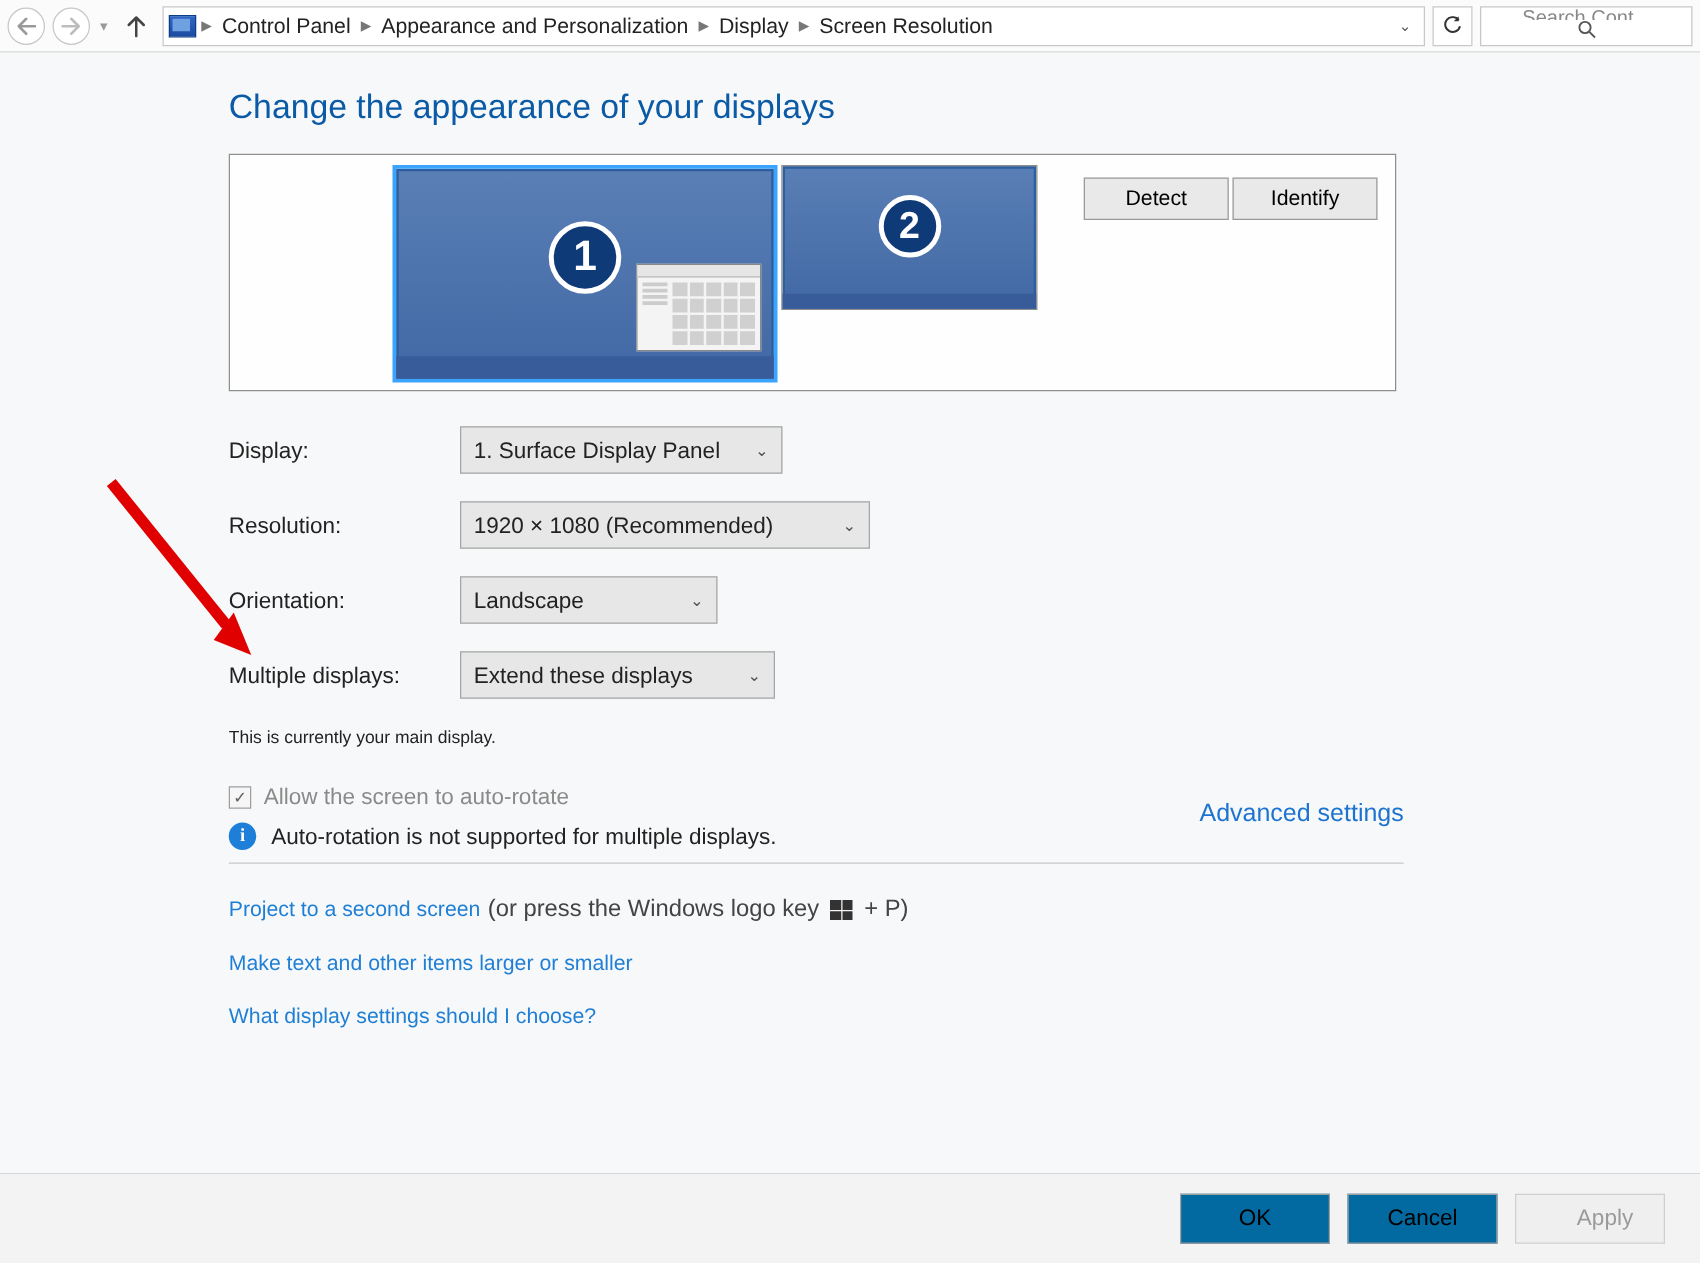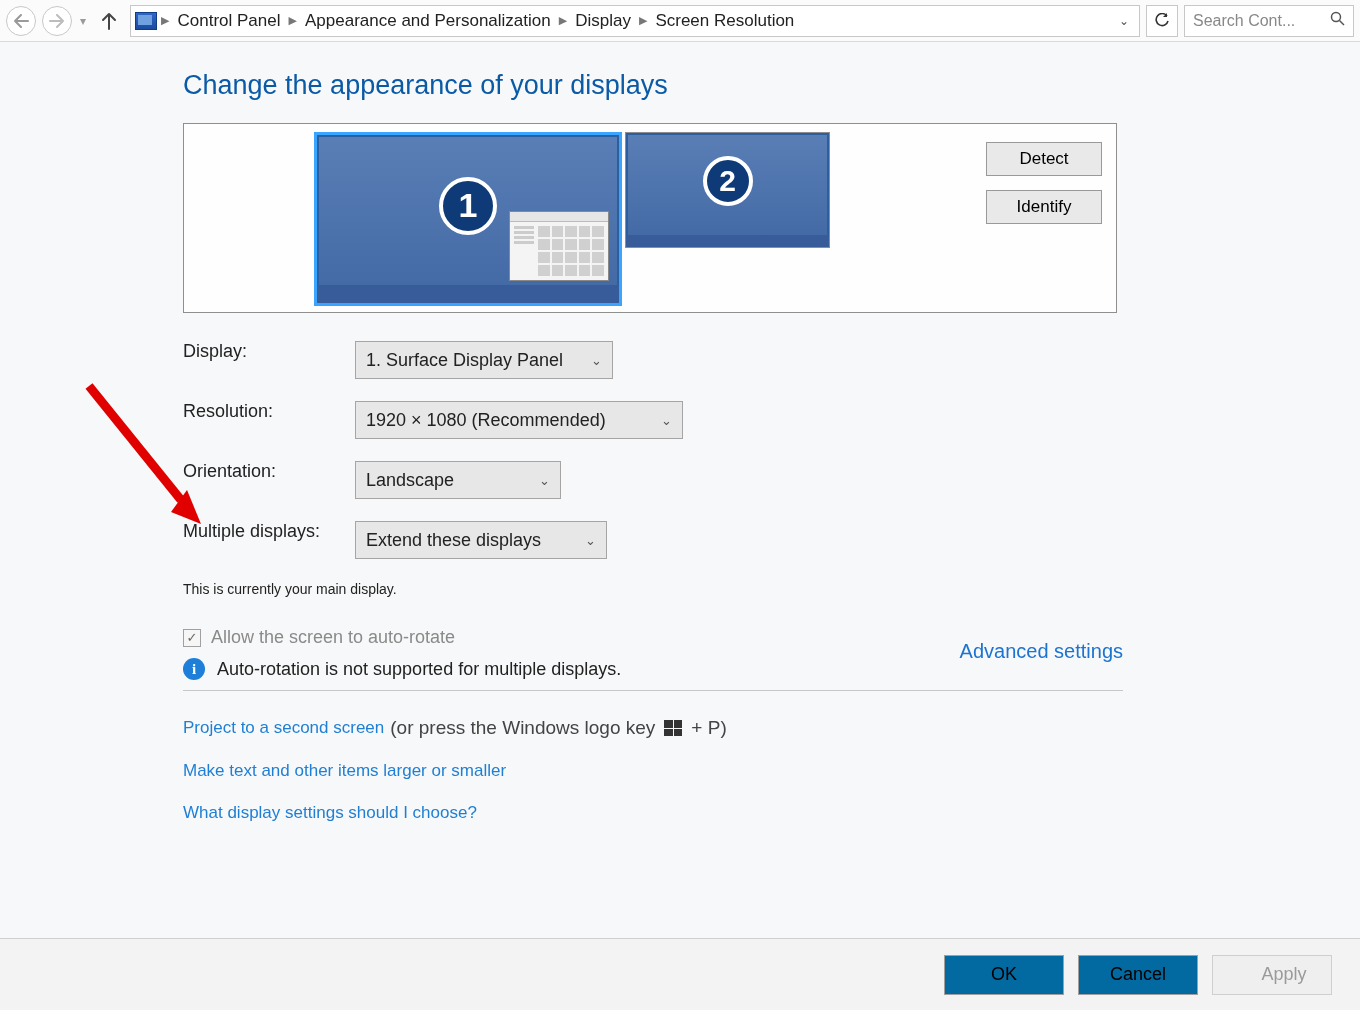--- a/index.html
+++ b/index.html
@@ -61,21 +61,21 @@
   .addr .cp-icon::after{content:"";position:absolute;left:2px;top:2px;width:14px;height:10px;background:#6fa0e0;}
   .crumb { padding: 0 6px; color:#222; cursor:pointer; white-space:nowrap;}
   .crumb-sep { color:#777; font-size:11px;}
   .addr-dd { margin-left:auto; color:#555; font-size:12px; padding:0 6px; cursor:pointer;}
   .refresh {
     width:32px;height:32px;border:1px solid #c8c8c8;background:#fff;
     display:flex;align-items:center;justify-content:center;color:#333;cursor:pointer;
   }
   .search {
     width:170px; height:32px; border:1px solid #c8c8c8; background:#fff;
-    display:flex; align-items:center; padding:0 8px; color:#888; font-size:16px;
+    display:flex; align-items:center; padding:0 8px; color:#888; font-size:16px;flex-direction:column;
   }
   .search span:first-child{flex:1; white-space:nowrap; overflow:hidden; text-overflow:ellipsis;}
   
   .content {
     width: 940px;
     margin-left: 183px;
     padding-top: 28px;
     position:relative;
   }
   .page-title {
@@ -121,25 +121,25 @@
   .calc{
     position:absolute; right:10px; bottom:22px;
     width:100px;height:70px;background:#f4f4f5;border:1px solid #888;
     display:flex;flex-direction:column;
   }
   .calc .titlebar{height:10px;background:#e6e6e6;border-bottom:1px solid #bbb;}
   .calc .grid{flex:1;display:grid;grid-template-columns:repeat(5,1fr);grid-template-rows:repeat(4,1fr);gap:2px;padding:4px 4px 4px 28px;}
   .calc .grid div{background:#d0d0d0;}
   .calc .side{position:absolute;left:4px;top:14px;width:20px;display:flex;flex-direction:column;gap:2px;}
   .calc .side div{height:3px;background:#ccc;}
-  .prev-btns{position:absolute;right:14px;top:18px;display:flex;flex-direction:column;gap:14px;}
+  .prev-btns{position:absolute;right:14px;top:18px;display:flex;flex-direction:row;gap:3px;}
   .pbtn{width:116px;height:34px;background:#e9e9e9;border:1px solid #999;font-size:17px;cursor:pointer;}
   
   .row {
-    display:flex; align-items:flex-start; margin-bottom:22px; font-size:18px;
+    display:flex; align-items:center; margin-bottom:22px; font-size:18px;gap:13px;
   }
   .row label { width:172px; }
   .dd {
     background:#e7e7e7; border:1px solid #a5a5a5;
     height:38px; display:flex;align-items:center;padding:0 10px;
     font-size:18px;cursor:pointer; position:relative;
   }
   .dd .chev{margin-left:auto;color:#555;font-size:13px;padding-left:12px;}
   .dd.w1{width:258px;} .dd.w2{width:328px;} .dd.w3{width:206px;} .dd.w4{width:252px;}
   .note{font-size:14px;margin:16px 0 30px 0;}

